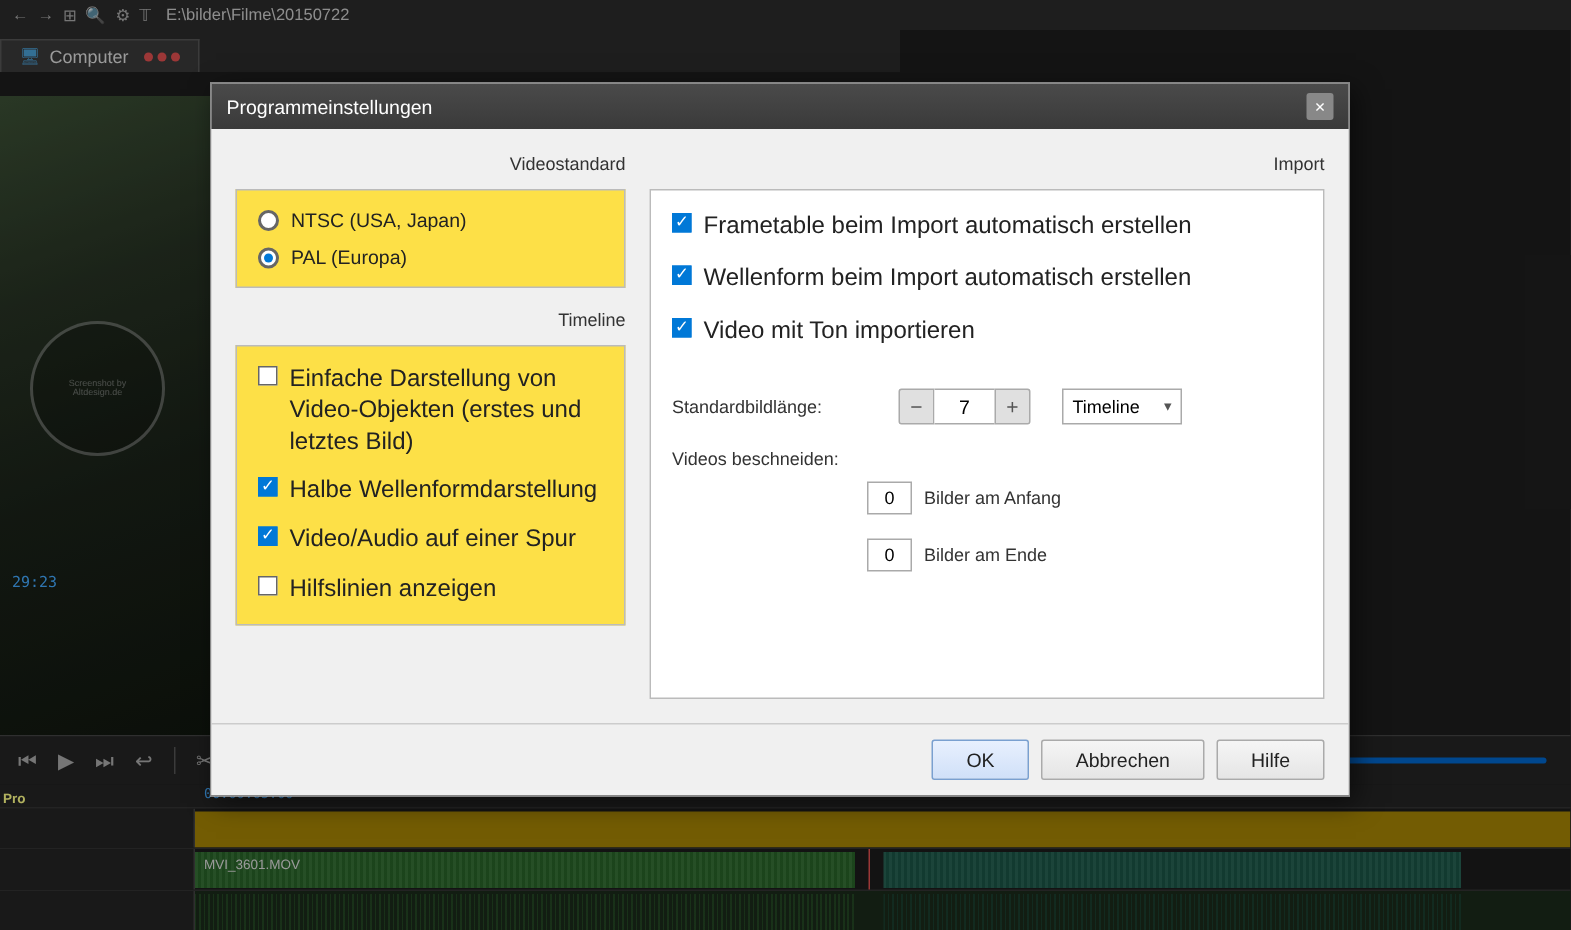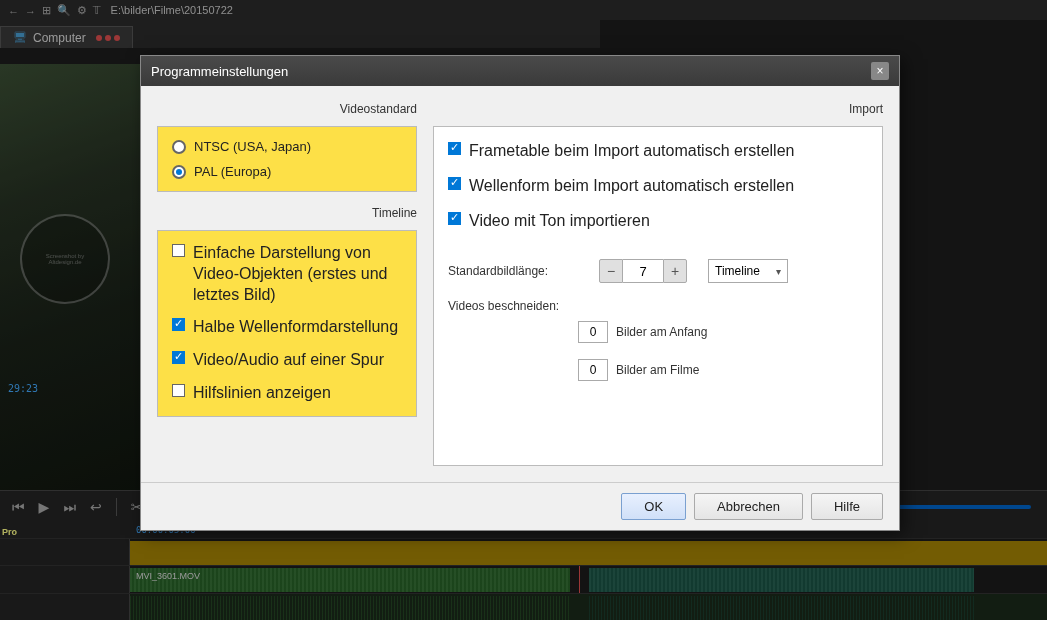--- a/index.html
+++ b/index.html
@@ -683,21 +683,21 @@
         <div class="field-row" style="flex-direction:column; align-items:flex-start; gap:8px;">
           <div style="display:flex; align-items:flex-start; gap:10px; width:100%;">
             <span class="field-label">Videos beschneiden:</span>
           </div>
           <div class="crop-row">
             <div class="crop-value" style="display:flex; align-items:center; justify-content:center; width:30px; height:22px; border:1px solid #aaa; font-size:12px;">0</div>
             <span class="crop-label">Bilder am Anfang</span>
           </div>
           <div class="crop-row">
             <div class="crop-value" style="display:flex; align-items:center; justify-content:center; width:30px; height:22px; border:1px solid #aaa; font-size:12px;">0</div>
-            <span class="crop-label">Bilder am Filme</span>
+            <span class="crop-label">Bilder am Ende</span>
           </div>
         </div>
       </div>
     </div>
   </div>
 
   <div class="dialog-footer">
     <button class="dlg-btn primary">OK</button>
     <button class="dlg-btn">Abbrechen</button>
     <button class="dlg-btn">Hilfe</button>

